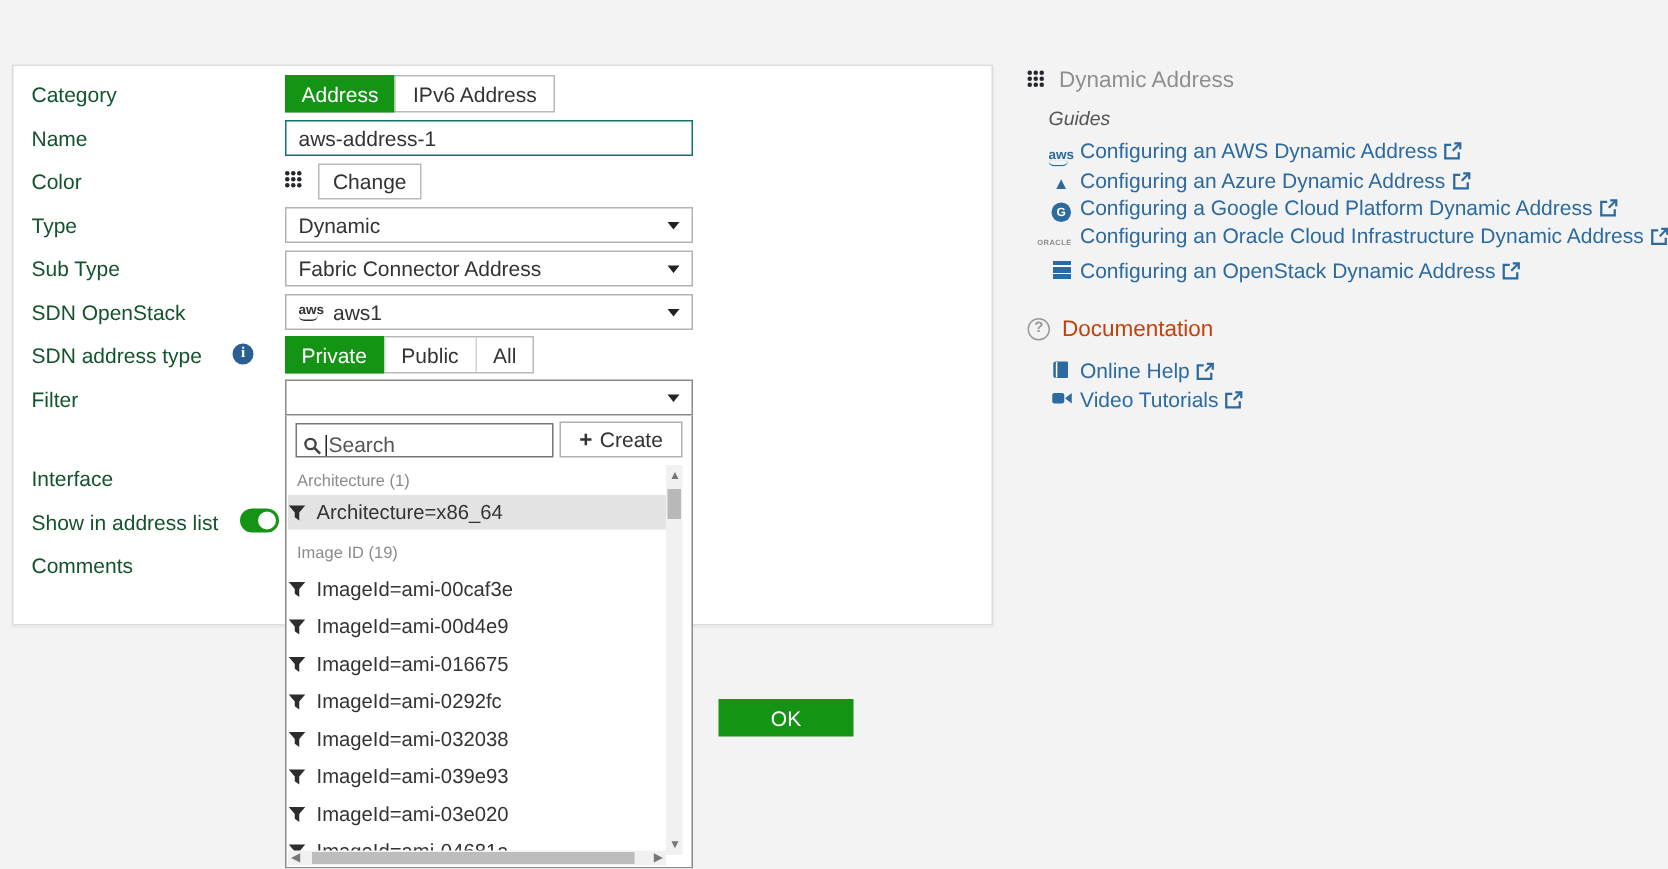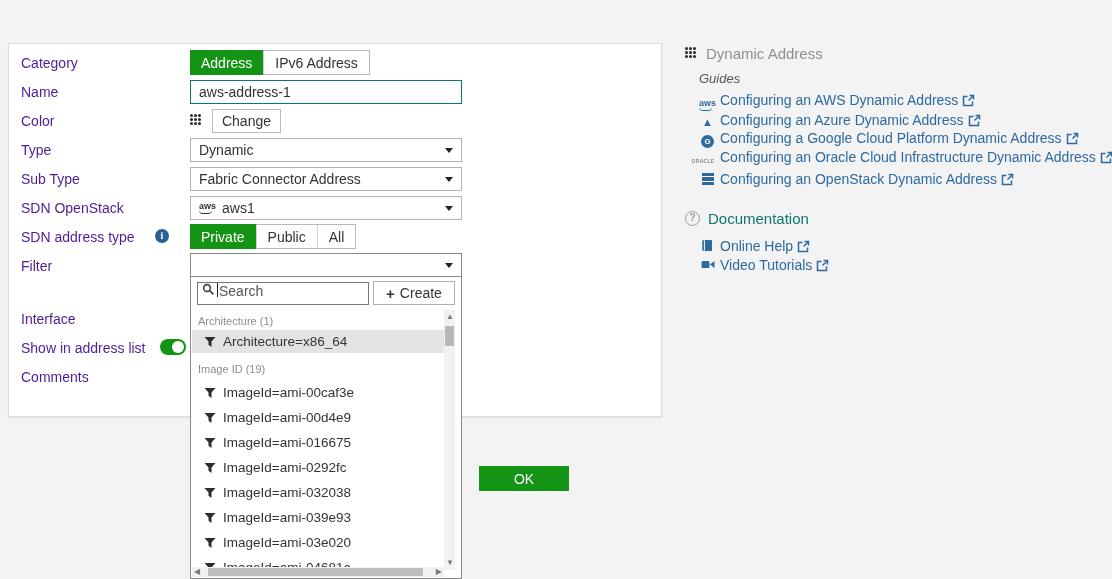--- a/index.html
+++ b/index.html
@@ -6,21 +6,21 @@
   html,body { background:#f3f3f3; font-family:"Liberation Sans", sans-serif; }
   #page { position:relative; width:1112px; height:579px; background:#f3f3f3; overflow:hidden; }
 
   
   .topbar { position:absolute; left:0; top:0; width:1112px; height:29px; background:#e6e6e6; border-bottom:1px solid #dadada; }
   .topbar .title { position:absolute; left:20px; top:0; line-height:29px; font-size:14px; color:#3a3a3a; }
 
   
   .panel { position:absolute; left:8px; top:43px; width:654px; height:374px; background:#fff; border:1px solid #dcdcdc; box-shadow:0 1px 2px rgba(0,0,0,.07); }
 
-  .row-label { position:absolute; left:21px; font-size:14px; color:#4c1d95; white-space:nowrap; }
+  .row-label { position:absolute; left:21px; font-size:14px; color:#14532d; white-space:nowrap; }
 
   .text-input { position:absolute; left:190px; width:272px; height:24px; border:1px solid #0f766e; background:#fff; font-family:"Liberation Sans",sans-serif; font-size:14px; color:#333; padding:0 8px; }
 
   .select { position:absolute; left:190px; width:272px; height:24px; border:1px solid #b3b3b3; background:#fff; display:flex; align-items:center; padding:0 22px 0 8px; font-size:14px; color:#333; }
   .caret { position:absolute; right:8px; top:9px; width:0; height:0; border-left:4.5px solid transparent; border-right:4.5px solid transparent; border-top:5.5px solid #222; }
 
   .btn-group { position:absolute; left:190px; height:25px; display:flex; align-items:stretch; border:1px solid #b9b9b9; background:#fff; }
   .seg-btn { display:flex; align-items:center; padding:0 11px; font-size:14px; color:#333; cursor:default; }
   .seg-btn + .seg-btn { border-left:1px solid #d2d2d2; }
   .seg-btn.selected { background:var(--green); color:#fff; margin:-1px 0 -1px -1px; border-left:none; }
@@ -31,27 +31,27 @@
   .dots-icon i { width:3px; height:3px; border-radius:50%; background:#26262e; }
 
   .info-icon { position:absolute; left:155px; top:229px; width:14px; height:14px; border-radius:50%; background:#2c6095; color:#fff; font-size:10px; font-weight:bold; text-align:center; line-height:14px; font-family:"Liberation Serif",serif; }
 
   .toggle { position:absolute; left:160px; top:339px; width:26px; height:16px; border-radius:9px; background:var(--green); }
   .toggle .knob { position:absolute; right:2px; top:2px; width:12px; height:12px; border-radius:50%; background:#fff; }
 
   
   .dd-select { position:absolute; left:190px; top:253px; width:272px; height:24px; background:#fff; border:1px solid #8a8a8a; z-index:6; }
   .dropdown { position:absolute; left:190px; top:277px; width:272px; height:302px; background:#fff; border:1px solid #8a8a8a; border-top:none; z-index:5; }
-  .search-box { position:absolute; left:6px; top:5px; width:172px; height:23px; border:1px solid #777; background:#fff; display:flex; align-items:flex-start; padding:0 4px; }
+  .search-box { position:absolute; left:6px; top:5px; width:172px; height:23px; border:1px solid #777; background:#fff; display:flex; align-items:flex-end; padding:0 4px; }
   .search-box .ph { color:#555; font-size:14px; }
   .cursor-line { display:inline-block; width:1px; height:14px; background:#222; margin:0 1px 0 2px; }
   .create-btn { position:absolute; right:6px; top:4px; width:82px; height:24px; border:1px solid #b0b0b0; background:#fff; display:flex; align-items:center; justify-content:center; gap:5px; font-size:14px; color:#333; }
   .create-btn .plus { font-weight:bold; font-size:15px; }
   .group-label { position:absolute; left:7px; font-size:11px; color:#8c8c8c; }
-  .dd-item { position:absolute; left:1px; width:252px; height:23px; display:flex; align-items:center; gap:7px; padding-left:12px; font-size:13.5px; color:#333; white-space:nowrap; overflow:hidden; }
+  .dd-item { position:absolute; left:1px; width:252px; height:23px; display:flex; align-items:center; gap:7px; padding-left:0; font-size:13.5px; color:#333; white-space:nowrap; overflow:hidden; }
   .dd-item.selected { background:#e3e3e3; }
   .funnel { flex:0 0 auto; }
 
   .vscroll { position:absolute; right:6px; top:33px; width:11px; height:260px; background:#f1f1f1; }
   .vscroll .thumb { position:absolute; left:1px; top:16px; width:9px; height:20px; background:#b8b8b8; }
   .arrow-glyph { position:absolute; font-size:8px; color:#777; line-height:8px; }
   .hscroll { position:absolute; left:1px; bottom:1px; width:252px; height:10px; background:#f1f1f1; }
   .hscroll .thumb { position:absolute; left:16px; top:1px; width:215px; height:8px; background:#bdbdbd; }
 
   
@@ -62,21 +62,21 @@
   .help { position:absolute; left:685px; top:44px; width:436px; }
   .help-header { display:flex; align-items:center; gap:9px; height:18px; }
   .help-header .h-title { font-size:15px; color:#8f8f8f; }
   .guides-heading { margin:9px 0 5px 14px; font-size:13px; font-style:italic; color:#555; }
   .links { margin-left:14px; width:422px; font-size:14px; line-height:18px; color:var(--link); }
   .link-line { display:block; color:var(--link); text-decoration:none; }
   .link-line .lbl { margin:0 4px; }
   .icon-slot { display:inline-block; width:17px; text-align:center; vertical-align:-1px; }
   .ext-icon { vertical-align:-2px; }
   .doc-header { display:flex; align-items:center; gap:8px; height:18px; margin-top:20px; }
-  .doc-header .h-title { font-size:15px; color:#0f766e; }
+  .doc-header .h-title { font-size:15px; color:#c2410c; }
   .q-icon { width:15px; height:15px; border-radius:50%; border:1.5px solid #9a9a9a; color:#9a9a9a; font-size:10px; font-weight:bold; text-align:center; line-height:12px; }
   .doc-links { margin:10px 0 0 14px; font-size:14px; line-height:18px; }
 
   
   .aws-logo { display:inline-block; font-weight:bold; font-size:9px; line-height:8px; letter-spacing:0; }
   .aws-logo .swoosh { display:block; width:13px; height:4px; border-bottom:1.4px solid currentColor; border-radius:0 0 7px 7px; }
   .azure-tri { font-size:11px; line-height:11px; }
   .gcp-circle { display:inline-block; width:13px; height:13px; border-radius:50%; background:var(--link); color:#fff; font-size:8px; font-weight:bold; text-align:center; line-height:13px; }
   .oracle-word { font-size:5px; font-weight:bold; color:#8a8a8a; letter-spacing:.3px; }
   .openstack-sq { display:inline-block; width:12px; height:12px; background:linear-gradient(#2d6a9f 0 3px, #fff 3px 4px, #2d6a9f 4px 8px, #fff 8px 9px, #2d6a9f 9px 12px); }

